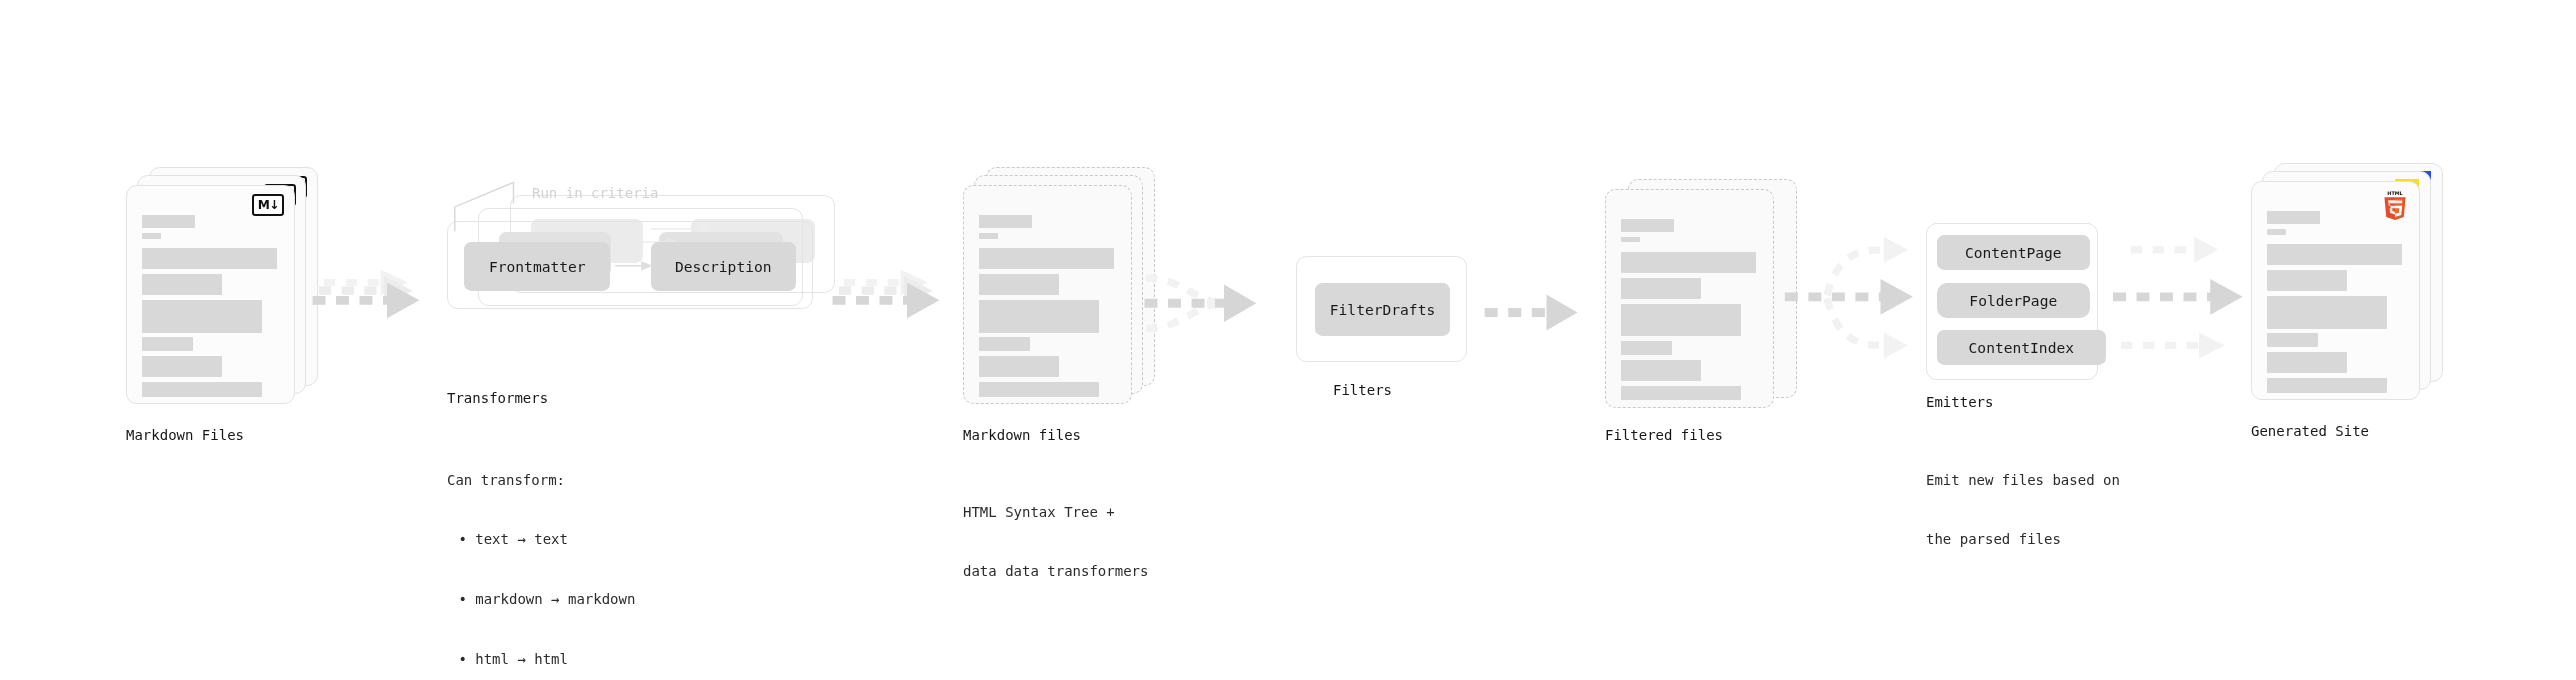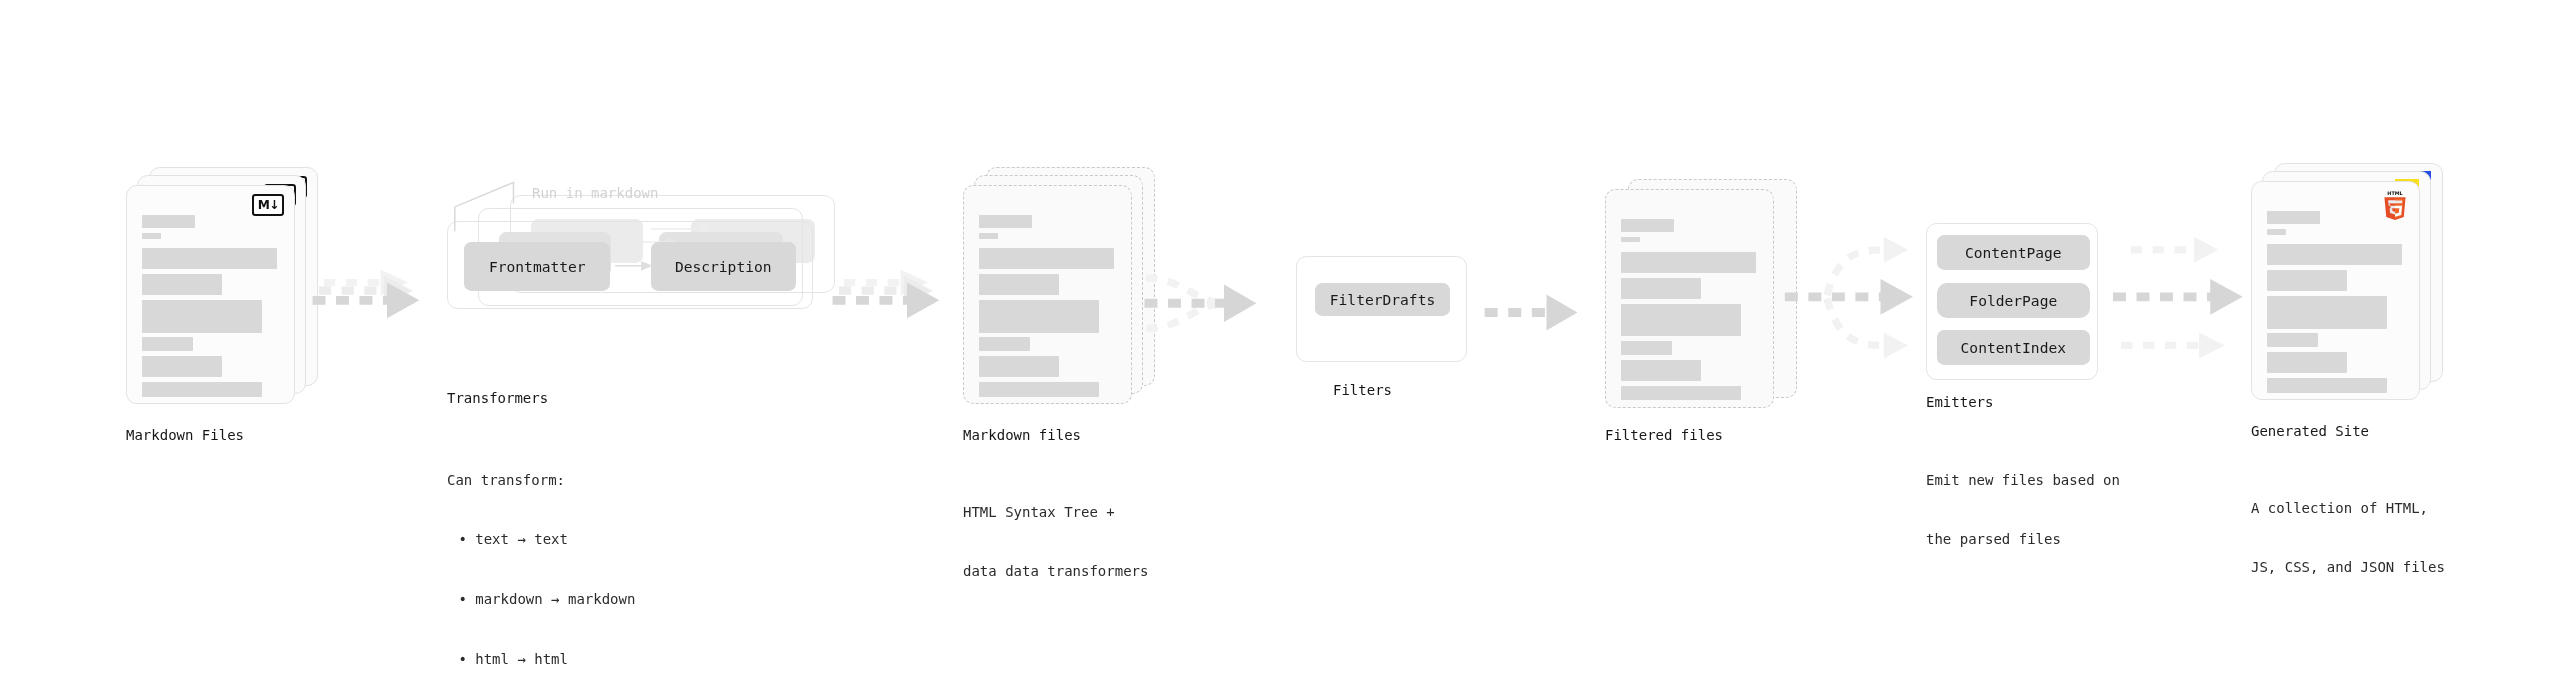--- a/index.html
+++ b/index.html
@@ -184,21 +184,21 @@
           <line class="inner-arrow" x1="0" y1="12" x2="34" y2="12"></line>
           <polygon fill="#dedede" points="32,6 46,12 32,18"></polygon>
         </svg>
       </div>
 
       <svg style="position:absolute;left:-1.6px;top:-16.3px;" width="106" height="59" viewBox="0 0 130 72">
         <path class="bracket" d="M 12 64 L 12 34 L 84 4 L 84 30"></path>
       </svg>
     </div>
   </div>
-  <div class="parallel-label" style="left:532px;top:185px;">Run in markdown</div>
+  <div class="parallel-label" style="left:532px;top:185px;">Run in criteria</div>
   <div class="title" style="left:447px;top:390px;">Transformers</div>
   <div class="sub" style="left:447px;top:431px;">
     <span class="bullet-line">Can transform:</span>
     <span class="bullet-line" style="padding-left:11.4px;">• text → text</span>
     <span class="bullet-line" style="padding-left:11.4px;">• markdown → markdown</span>
     <span class="bullet-line" style="padding-left:11.4px;">• html → html</span>
   </div>
 
   <div class="node" style="left:829px;top:268px;">
     <svg width="122" height="89" viewBox="0 0 150 110">
@@ -237,21 +237,21 @@
     <svg width="146" height="106" viewBox="0 0 180 130">
       <path class="dash-lighter" d="M 10 22 C 55 22, 70 52, 104 52"></path>
       <path class="dash-lighter" d="M 10 84 C 55 84, 70 54, 104 54"></path>
       <line class="dash-mid" x1="8" y1="53" x2="110" y2="53"></line>
       <polygon class="arrow-fill" points="106,30 146,53 106,76"></polygon>
     </svg>
   </div>
 
   <div class="node" style="left:1296px;top:256px;">
     <div class="group-box" style="position:relative;left:0;top:0;width:171px;height:106px;">
-      <div class="chip" style="left:18px;top:26px;width:135px;height:33px;">FilterDrafts</div>
+      <div class="chip" style="left:18px;top:26px;width:135px;height:53px;">FilterDrafts</div>
     </div>
   </div>
   <div class="title" style="left:1333px;top:382px;">Filters</div>
 
   <div class="node" style="left:1483px;top:288px;">
     <svg width="114" height="49" viewBox="0 0 140 60">
       <line class="dash-mid" x1="2" y1="30" x2="80" y2="30"></line>
       <polygon class="arrow-fill" points="78,8 116,30 78,52"></polygon>
     </svg>
   </div>
@@ -281,21 +281,21 @@
       <polygon class="arrow-fill-lighter" points="128,124 158,140 128,156"></polygon>
       <line class="dash-mid" x1="6" y1="80" x2="128" y2="80"></line>
       <polygon class="arrow-fill" points="124,58 164,80 124,102"></polygon>
     </svg>
   </div>
 
   <div class="node" style="left:1926px;top:223px;">
     <div class="group-box" style="position:relative;left:0;top:0;width:172px;height:157px;">
       <div class="chip" style="left:9.8px;top:11.4px;width:153px;height:35px;">ContentPage</div>
       <div class="chip" style="left:9.8px;top:59px;width:153px;height:35px;border-radius:10px;">FolderPage</div>
-      <div class="chip" style="left:9.8px;top:106px;width:153px;height:35px;">ContentIndex</div>
+      <div class="chip" style="left:9.8px;top:106px;width:169px;height:35px;">ContentIndex</div>
     </div>
   </div>
   <div class="title" style="left:1926px;top:394px;">Emitters</div>
   <div class="sub" style="left:1926px;top:431px;">
     <span class="bullet-line">Emit new files based on</span>
     <span class="bullet-line">the parsed files</span>
   </div>
 
   <div class="node" style="left:2113px;top:232px;">
     <svg width="154" height="154" viewBox="0 0 190 190">
@@ -336,19 +336,15 @@
         <div class="skel" style="left:14.6px;top:62px;width:135px;height:21px;"></div>
         <div class="skel" style="left:14.6px;top:88px;width:80px;height:21px;"></div>
         <div class="skel" style="left:14.6px;top:114px;width:120px;height:32.5px;"></div>
         <div class="skel" style="left:14.6px;top:151px;width:51px;height:14px;"></div>
         <div class="skel" style="left:14.6px;top:170px;width:80px;height:21px;"></div>
         <div class="skel" style="left:14.6px;top:196px;width:120px;height:14.6px;"></div>
       </div>
     </div>
   </div>
   <div class="title" style="left:2251px;top:423px;">Generated Site</div>
-  <div class="sub" style="left:2251px;top:459px;">
-    <span class="bullet-line">A collection of HTML,</span>
-    <span class="bullet-line">JS, CSS, and JSON files</span>
-  </div>
 
 </div>
 
 
 </body></html>

